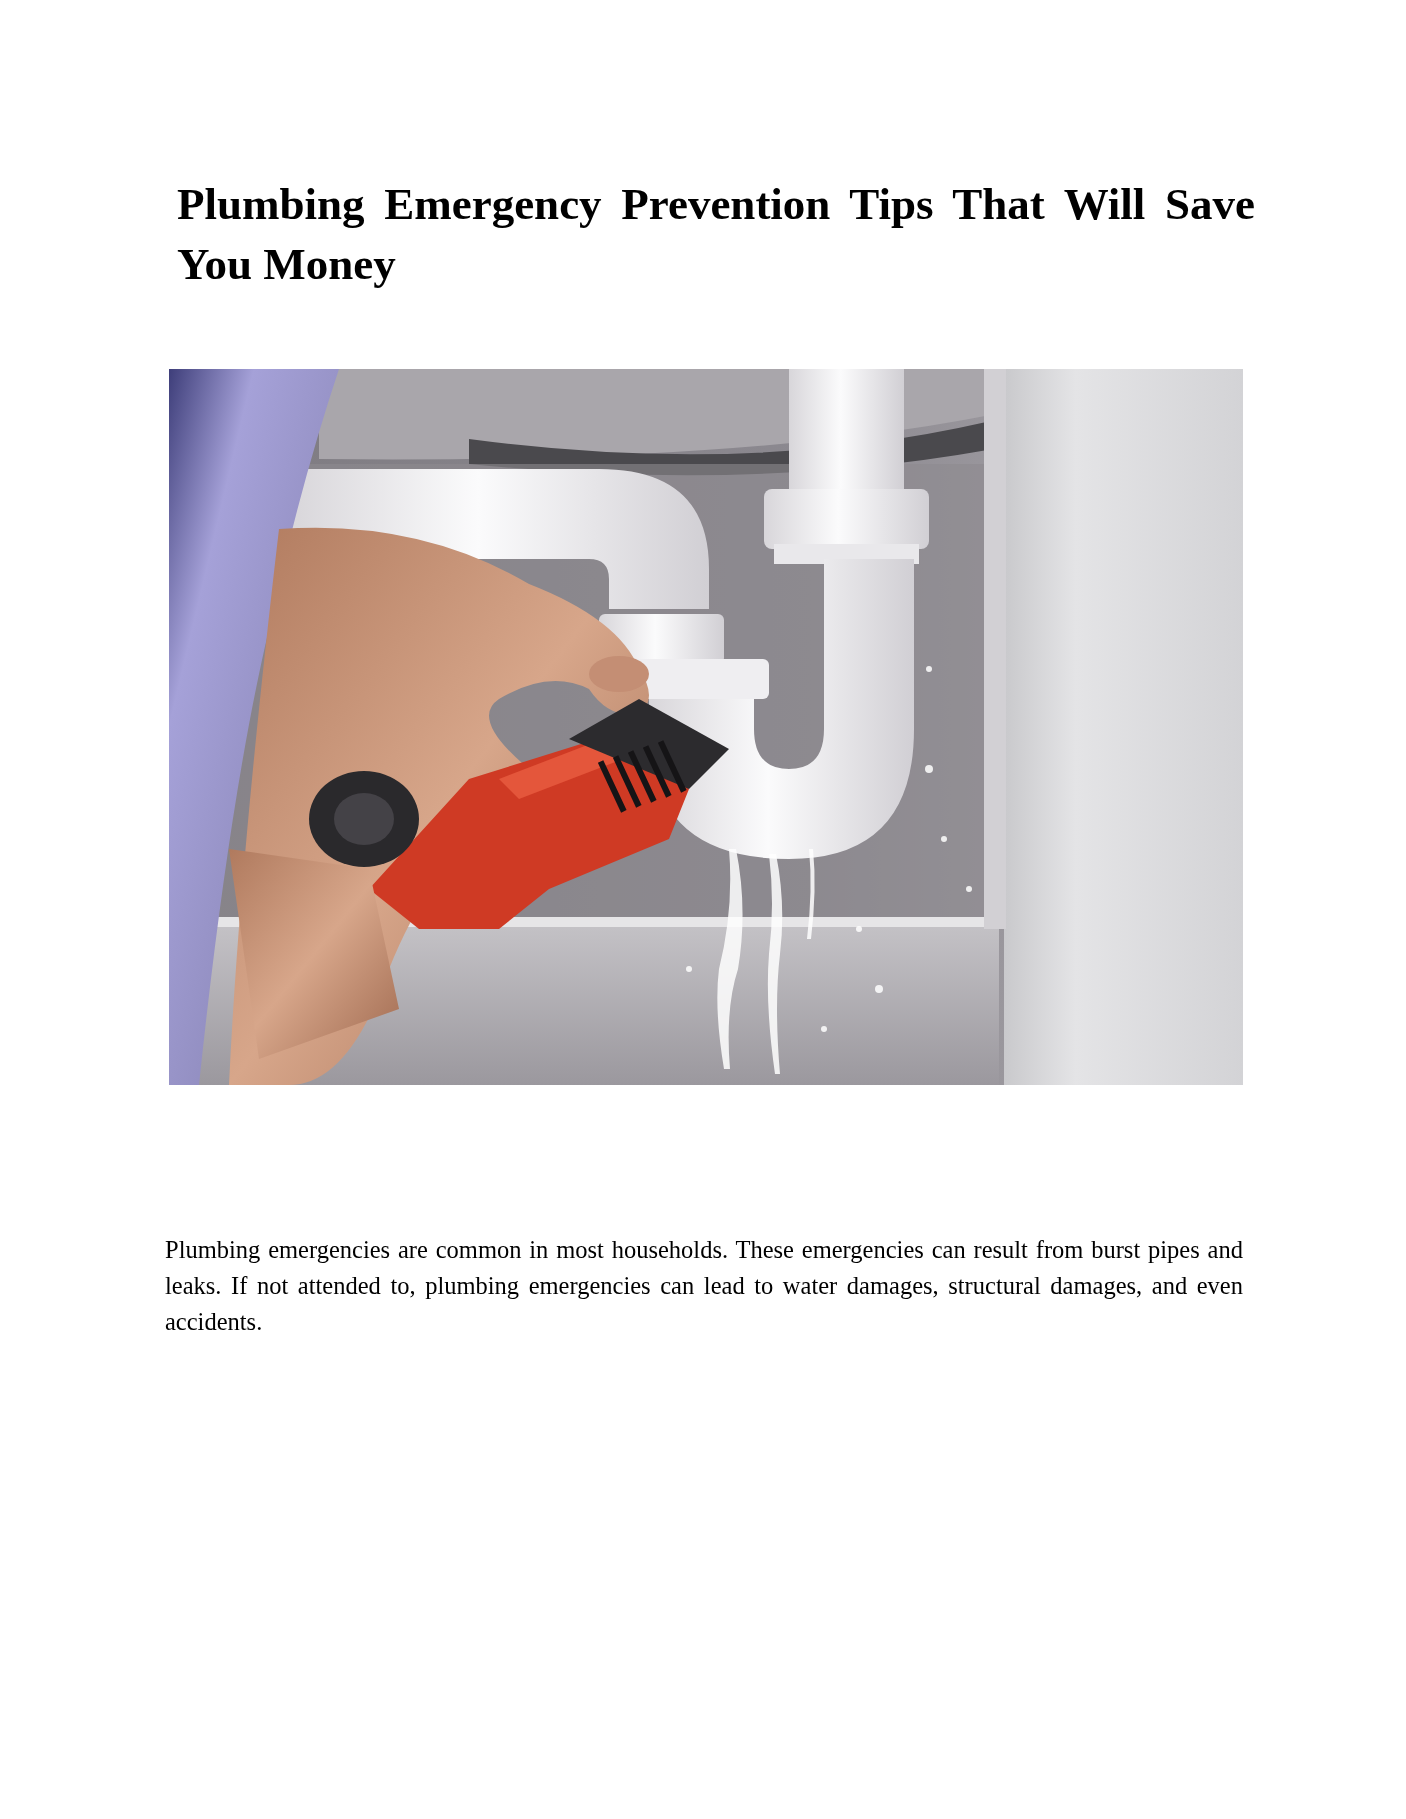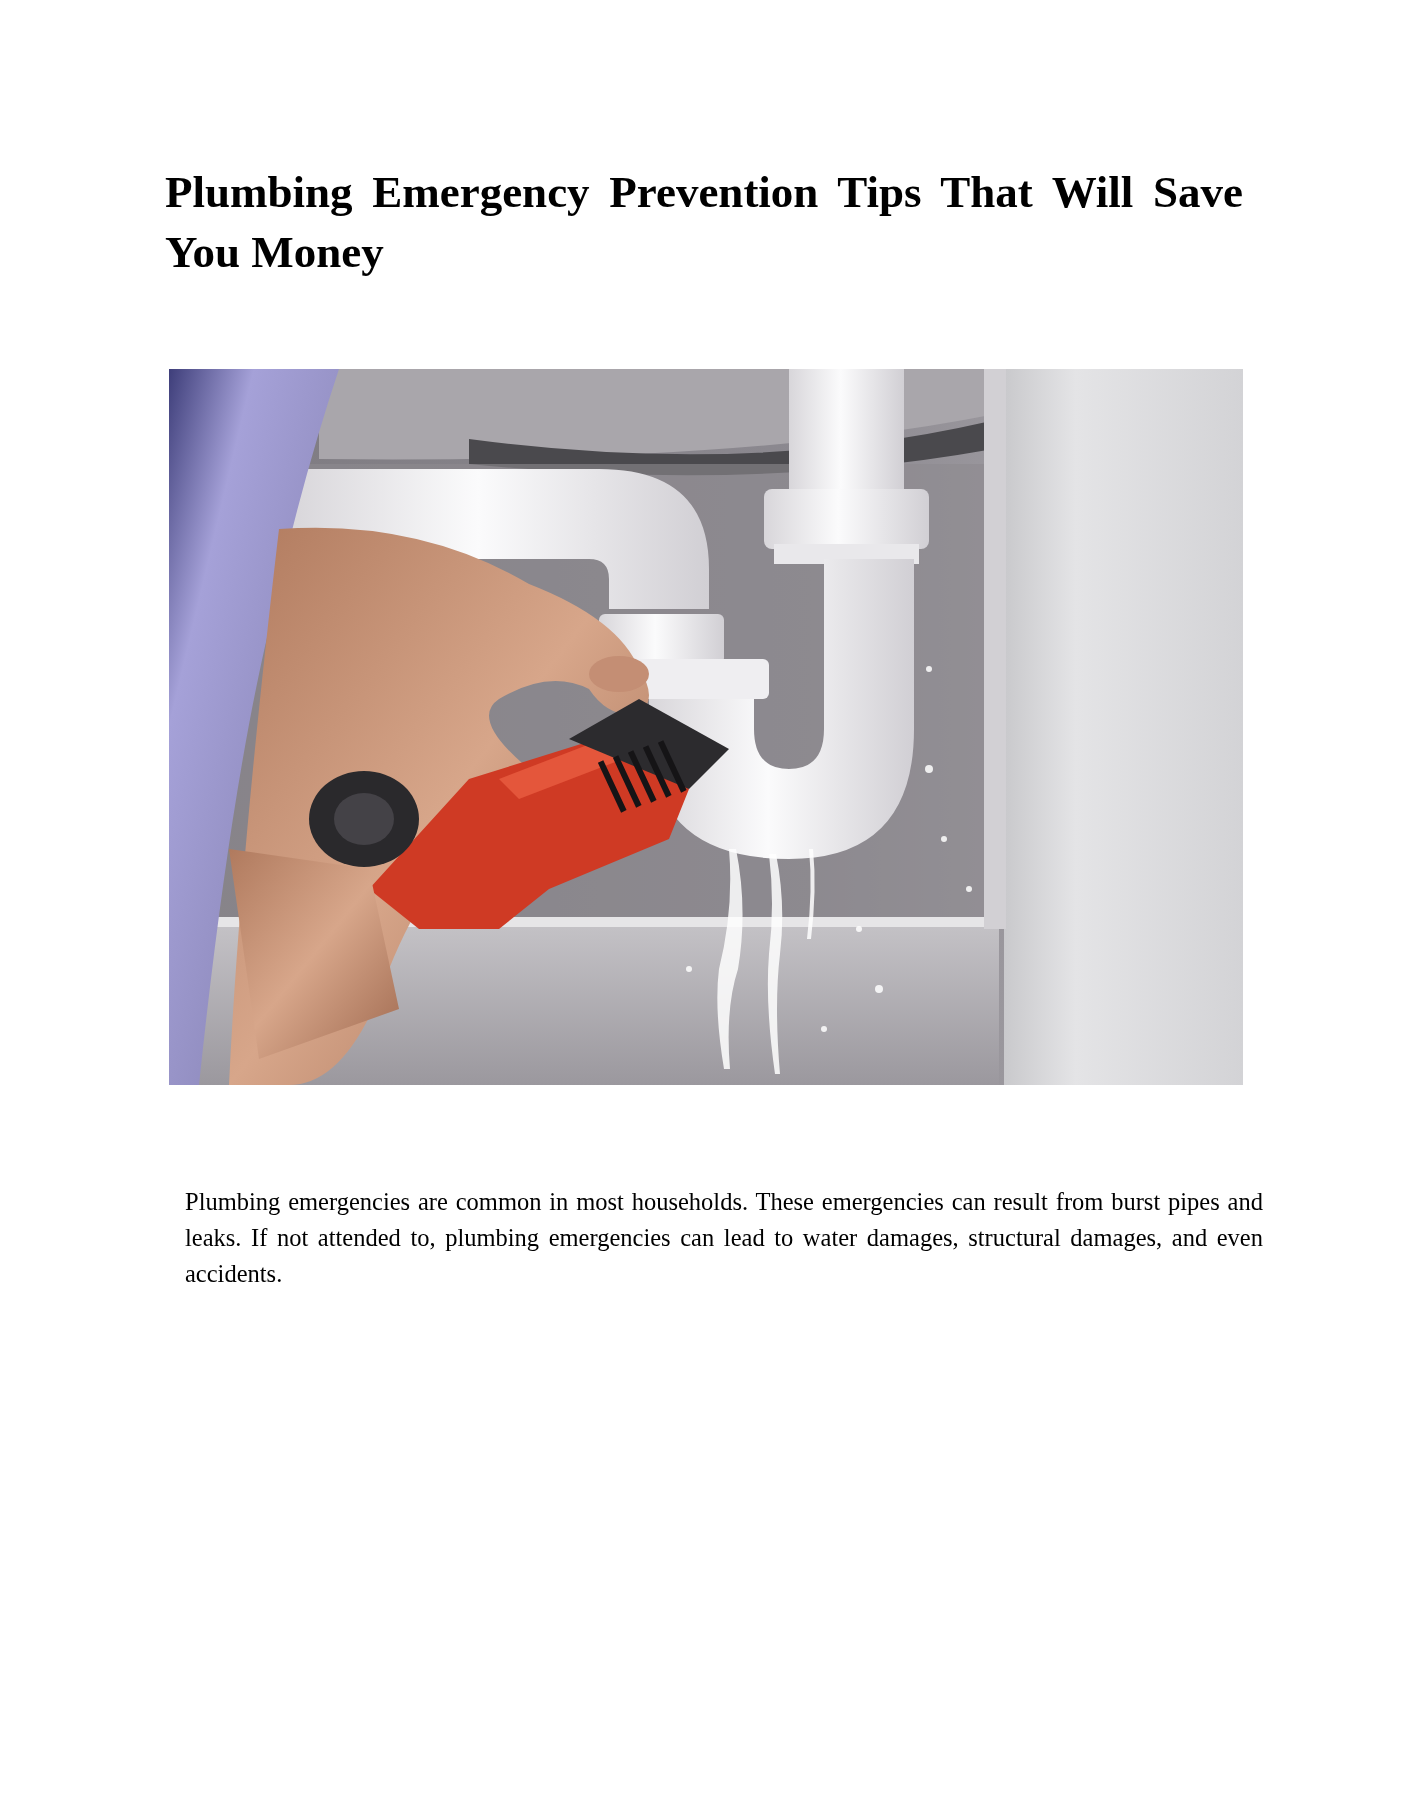--- a/index.html
+++ b/index.html
@@ -1,26 +1,26 @@
 <!DOCTYPE html>
 <html><head>
   <meta charset="utf-8">
   <style>
     html, body { margin: 0; padding: 0; background: #ffffff; }
     body { width: 1406px; height: 1819px; position: relative; overflow: hidden;
            font-family: "Liberation Serif", "DejaVu Serif", serif; color: #000; }
     .page { position: absolute; left: 0; top: 0; width: 1406px; height: 1819px; background: #fff; }
-    .title { position: absolute; left: 165px; top: 162px; width: 1078px; margin: 0;
+    .title { position: absolute; left: 165px; top: 162px; width: 1078px; margin: 12px;
              font-weight: bold; font-size: 45px; line-height: 60px;
              text-align: justify; text-align-last: left; }
     .photo { position: absolute; left: 169px; top: 369px; width: 1074px; height: 716px; overflow: hidden; background: #8f8c92; }
     .photo svg { display: block; width: 100%; height: 100%; }
     .para { position: absolute; left: 165px; width: 1078px; margin: 0;
             font-size: 24.5px; line-height: 36px; text-align: justify; }
-    .para-1 { top: 1184px; margin-left: 20px; }
+    .para-1 { top: 1232px; }
     .para-2 { top: 1426px; }
   </style>
 </head>
 <body>
 
 <div class="page">
 
   <h1 class="title">Plumbing Emergency Prevention Tips That Will Save You Money</h1>
 
   <div class="photo" role="img" aria-label="Plumber's hand holding a leaking white PVC P-trap pipe under a sink with a red pipe wrench">

